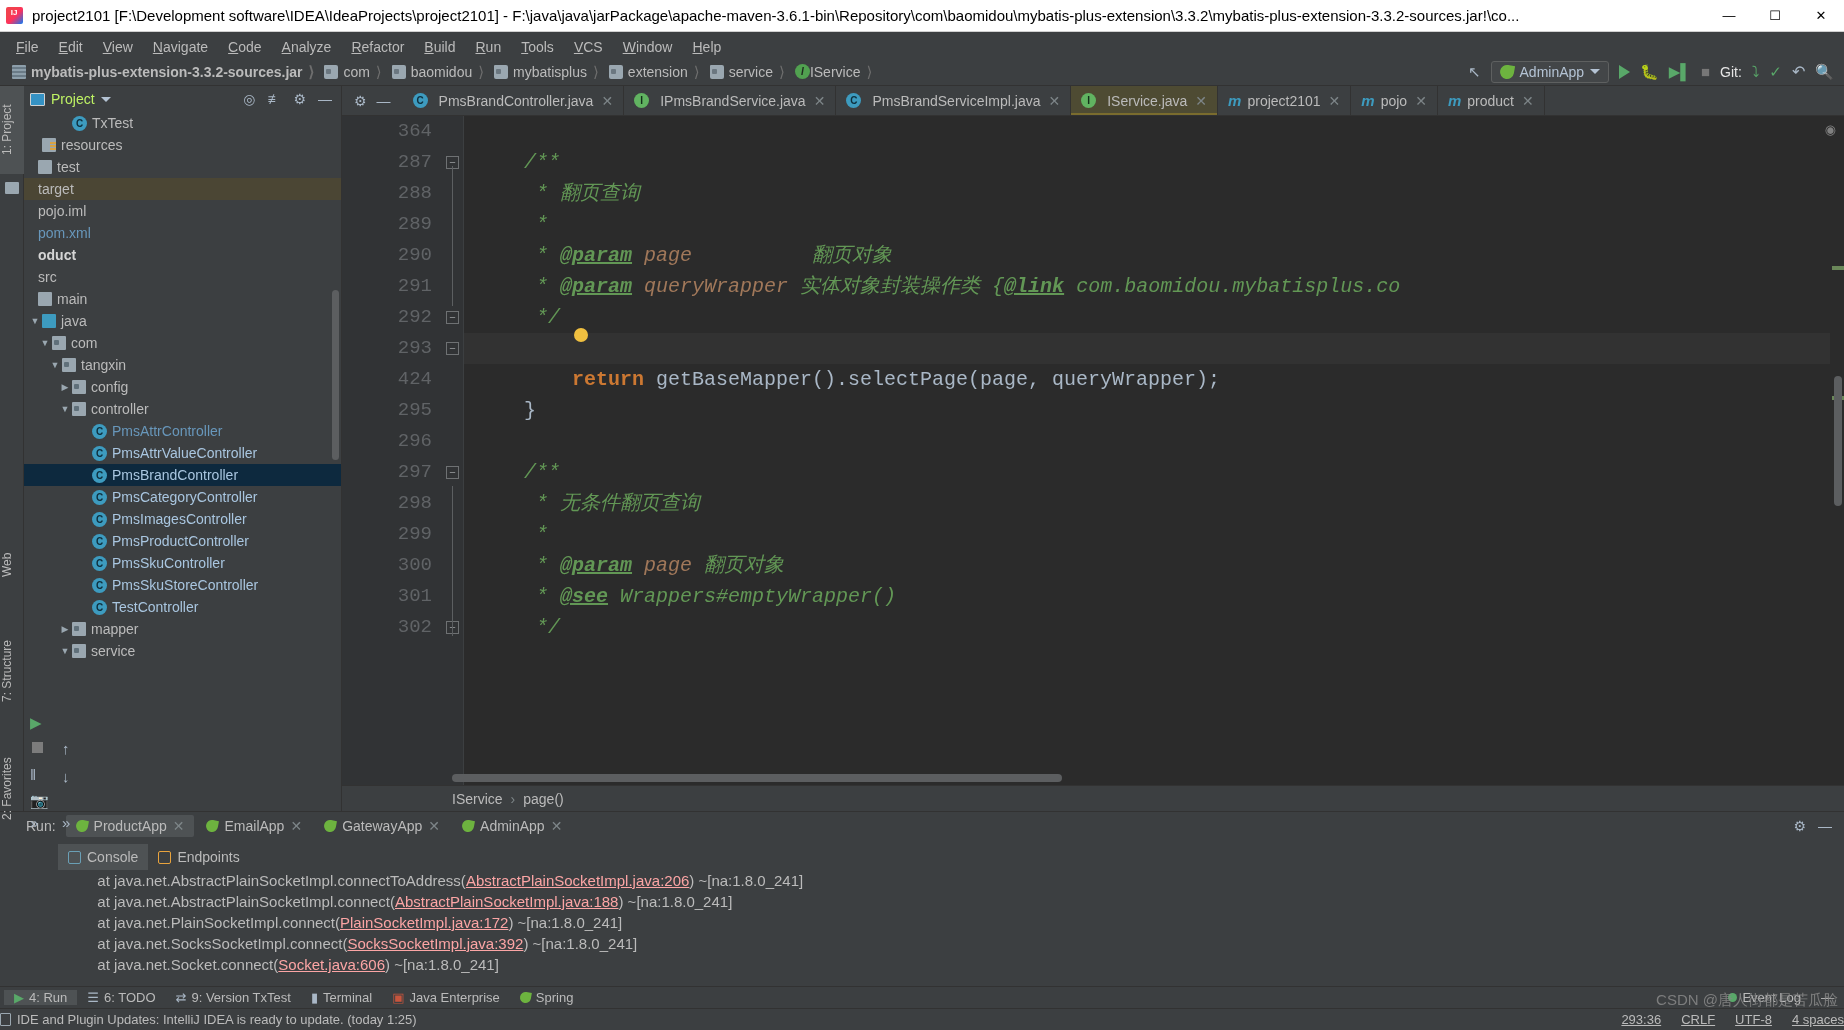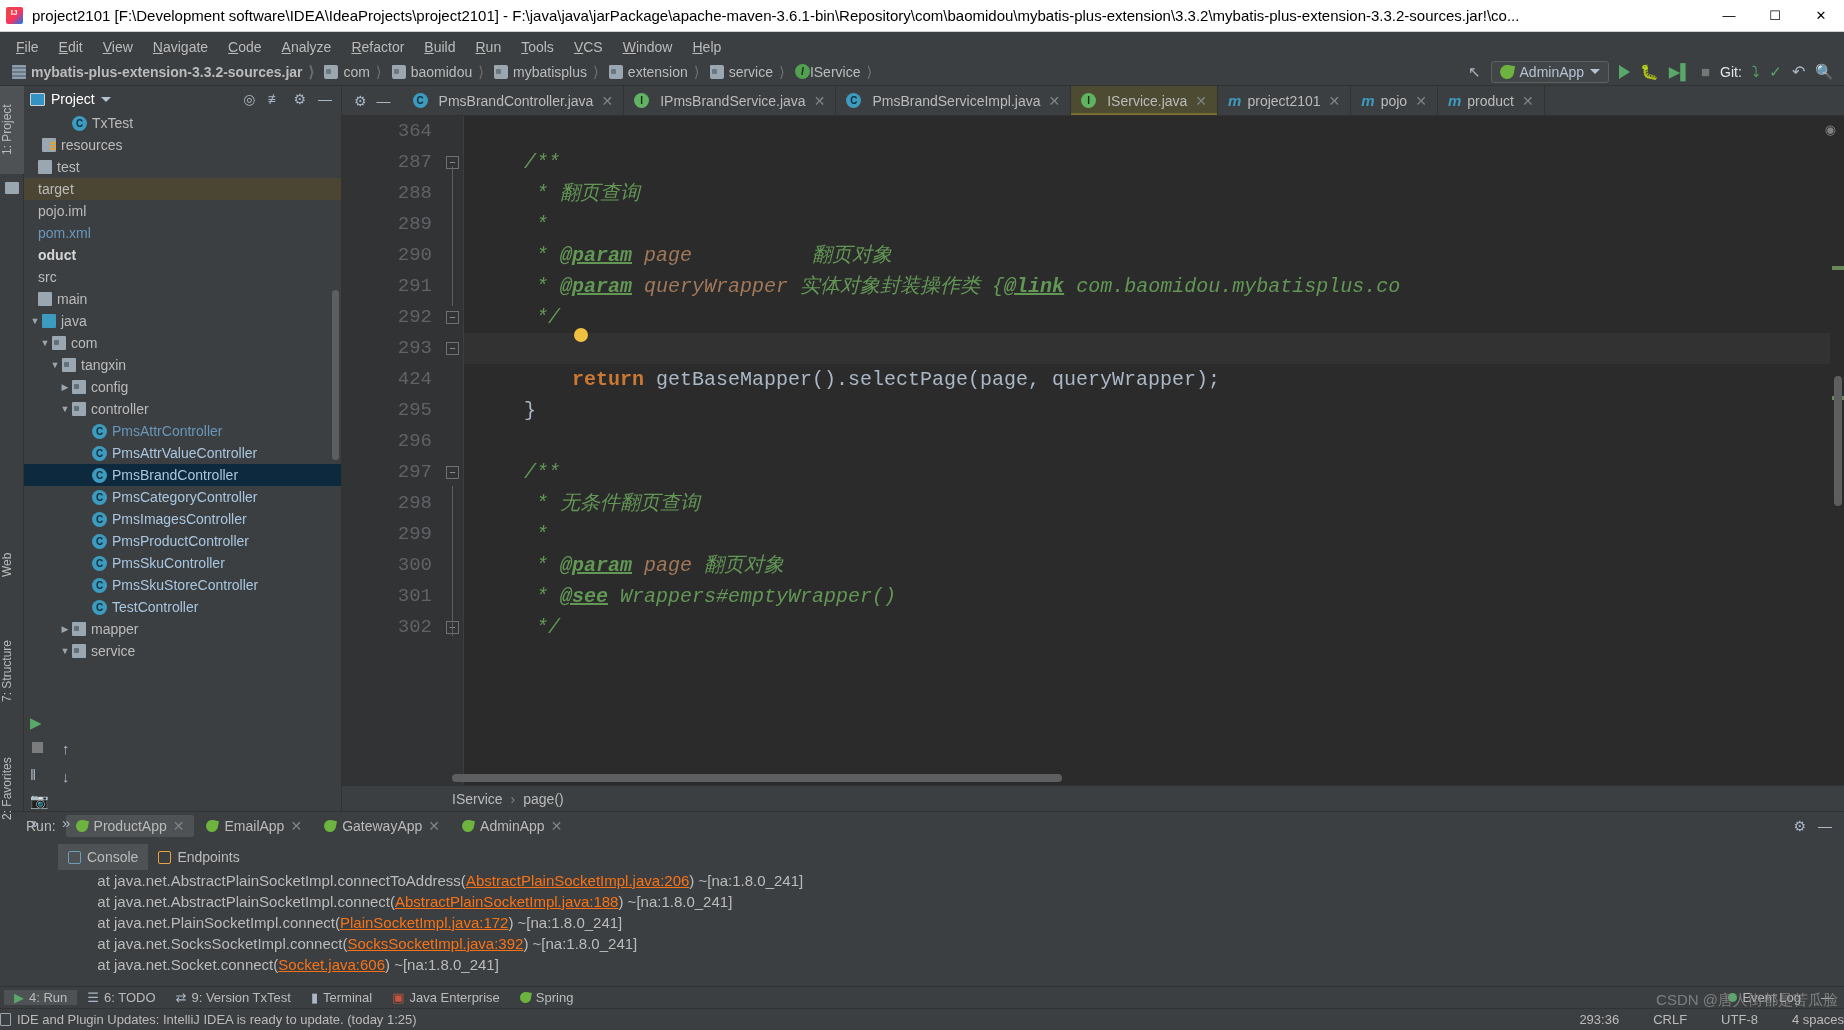--- a/index.html
+++ b/index.html
@@ -71,21 +71,21 @@
   .rail-tab{ position:absolute; left:0; width:24px; writing-mode:vertical-rl;
      transform:rotate(180deg); font-size:12px; color:#bbbbbb; text-align:center;
      padding:6px 0; white-space:nowrap;}
   .rail-tab.active{ background:#4e5254; }
   .rail-ico{ position:absolute; left:5px; width:14px;height:12px;background:#9aa7b0;border-radius:1px;}
 
   
   .project{ width:318px; background:#3c3f41; flex:none; display:flex; flex-direction:column;
     border-right:1px solid #323232; min-width:0; }
   .proj-head{ height:26px; display:flex; align-items:center; gap:6px; padding:0 6px; flex:none;}
-  .proj-head .title{ font-size:14px; color:#ffffff; }
+  .proj-head .title{ font-size:14px; color:#bef264; }
   .sq-ico{ width:15px;height:13px;background:#3592c4;border:1px solid #cfd1d2;border-radius:1px;}
   .ph-spacer{ flex:1; }
   .ph-btn{ color:#a9b7c6; font-size:14px; padding:0 3px; }
   .tree{ flex:1; overflow:hidden; position:relative; font-size:14px; }
   .trow{ height:22px; display:flex; align-items:center; white-space:nowrap; color:#bbbbbb;
      padding-right:4px; }
   .trow.sel{ background:#0d293e; }
   .trow.hl{ background:#4b4634; }
   .arrow{ width:14px; flex:none; text-align:center; font-size:9px; color:#9aa7b0; }
   .tico{ width:14px;height:14px;margin-right:5px;flex:none;}
@@ -162,31 +162,31 @@
      padding-top:6px; gap:12px; }
   .rs-ico{ color:#a9b7c6; font-size:15px; }
   .rs-sq{ width:11px;height:11px;background:#7c7c7c; }
   .ctab-row{ height:30px; display:flex; align-items:flex-end; padding-left:58px; }
   .ctab{ display:flex; align-items:center; gap:6px; padding:5px 10px; font-size:14px;
      color:#bbbbbb;}
   .ctab.active{ background:#4e5254; }
   .console{ flex:1; background:#3c3f41; overflow:hidden; padding-left:6px;
      font-family:"Liberation Sans", sans-serif; font-size:15px; color:#bbbbbb;}
   .cli{ height:21px; line-height:21px; white-space:pre; }
-  .lnk{ color:#f97316; text-decoration:underline; }
+  .lnk{ color:#fca5a5; text-decoration:underline; }
 
   
   .toolbar-bottom{ height:22px; background:#3c3f41; display:flex; align-items:center;
      flex:none; font-size:13px; color:#bbbbbb; border-top:1px solid #323232; padding-left:4px;}
   .bb{ display:flex; align-items:center; gap:5px; padding:0 10px; }
   .bb.active{ background:#4e5254; }
   .statusbar{ height:22px; background:#3c3f41; display:flex; align-items:center;
      flex:none; font-size:13px; color:#bbbbbb; padding:0 0; border-top:1px solid #323232;}
   .sb-left{ display:flex; align-items:center; gap:6px; flex:1; }
-  .sb-right{ display:flex; align-items:flex-end; gap:34px; }
+  .sb-right{ display:flex; align-items:flex-end; gap:20px;text-decoration:underline; }
   .doc-ico{ width:11px;height:13px;border:1px solid #9aa7b0; border-radius:1px;}
   .watermark{ position:absolute; right:6px; bottom:20px; font-size:15px; color:#888;
      opacity:.85; pointer-events:none;}
   .evt-dot{ width:9px;height:9px;border-radius:50%;background:#59a869;}
 </style>
 </head>
 <body>
 
 <div class="app">
 

